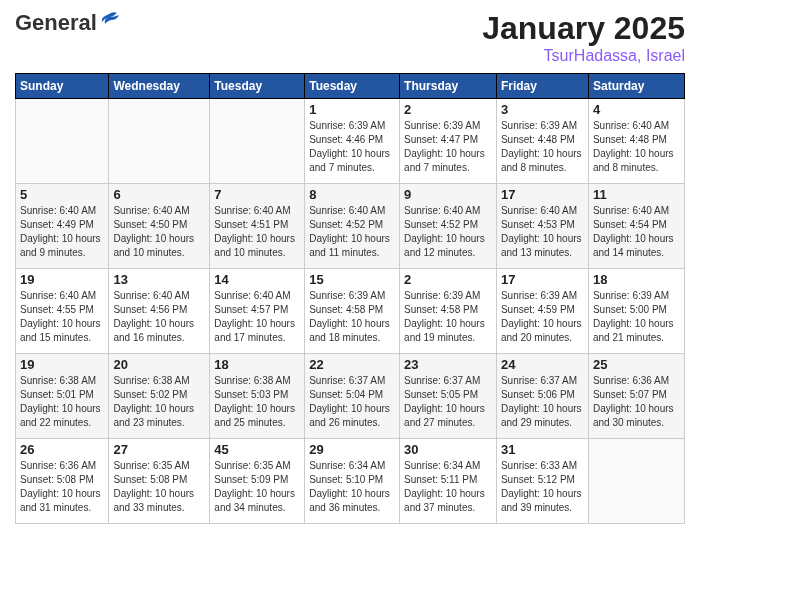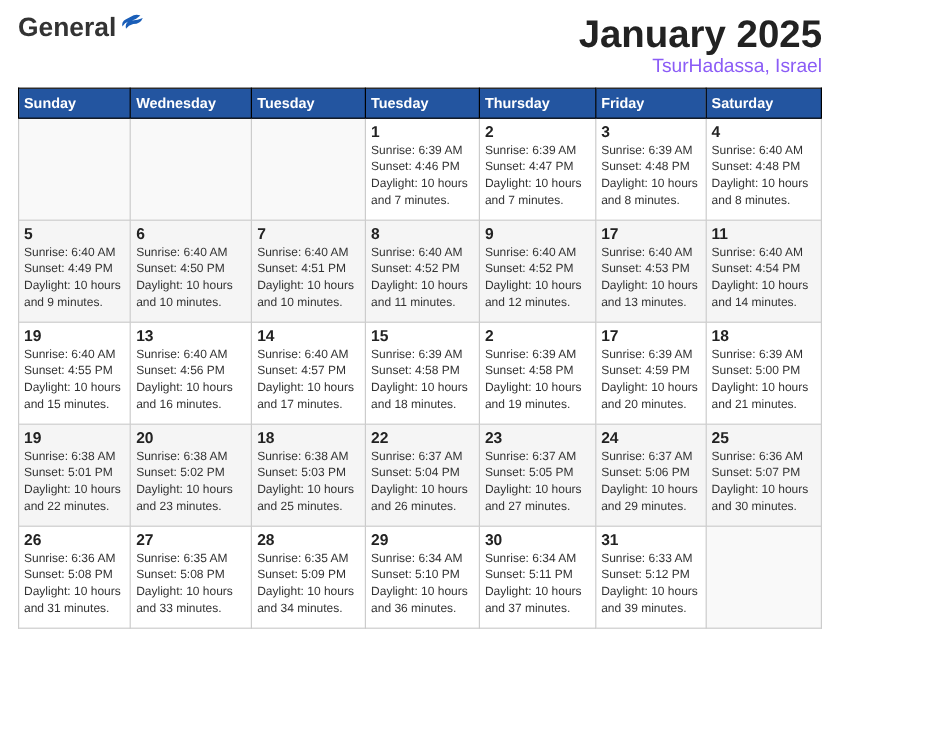--- a/index.html
+++ b/index.html
@@ -309,21 +309,21 @@
 and 31 minutes.</div>
           </td>
           <td>
             <span class="day-num">27</span>
             <div class="day-info" style="white-space: pre-line;">Sunrise: 6:35 AM
 Sunset: 5:08 PM
 Daylight: 10 hours
 and 33 minutes.</div>
           </td>
           <td>
-            <span class="day-num">28</span>
+            <span class="day-num">45</span>
             <div class="day-info" style="white-space: pre-line;">Sunrise: 6:35 AM
 Sunset: 5:09 PM
 Daylight: 10 hours
 and 34 minutes.</div>
           </td>
           <td>
             <span class="day-num">29</span>
             <div class="day-info" style="white-space: pre-line;">Sunrise: 6:34 AM
 Sunset: 5:10 PM
 Daylight: 10 hours

